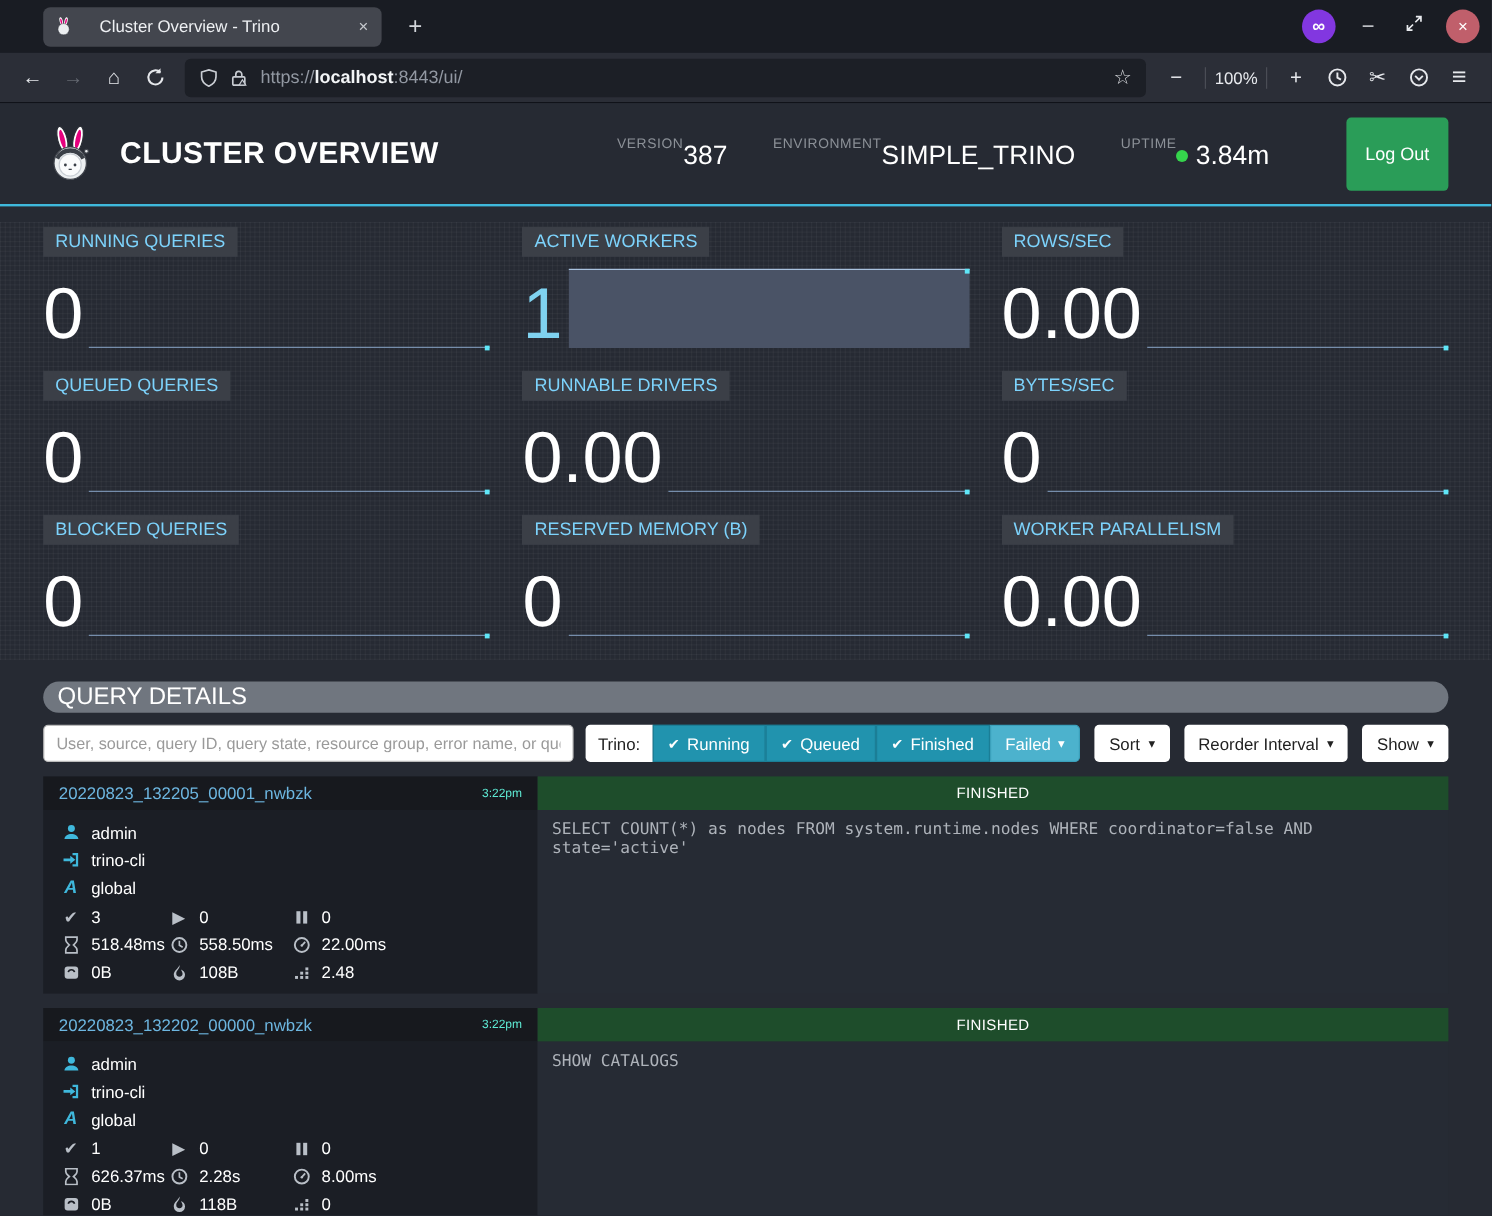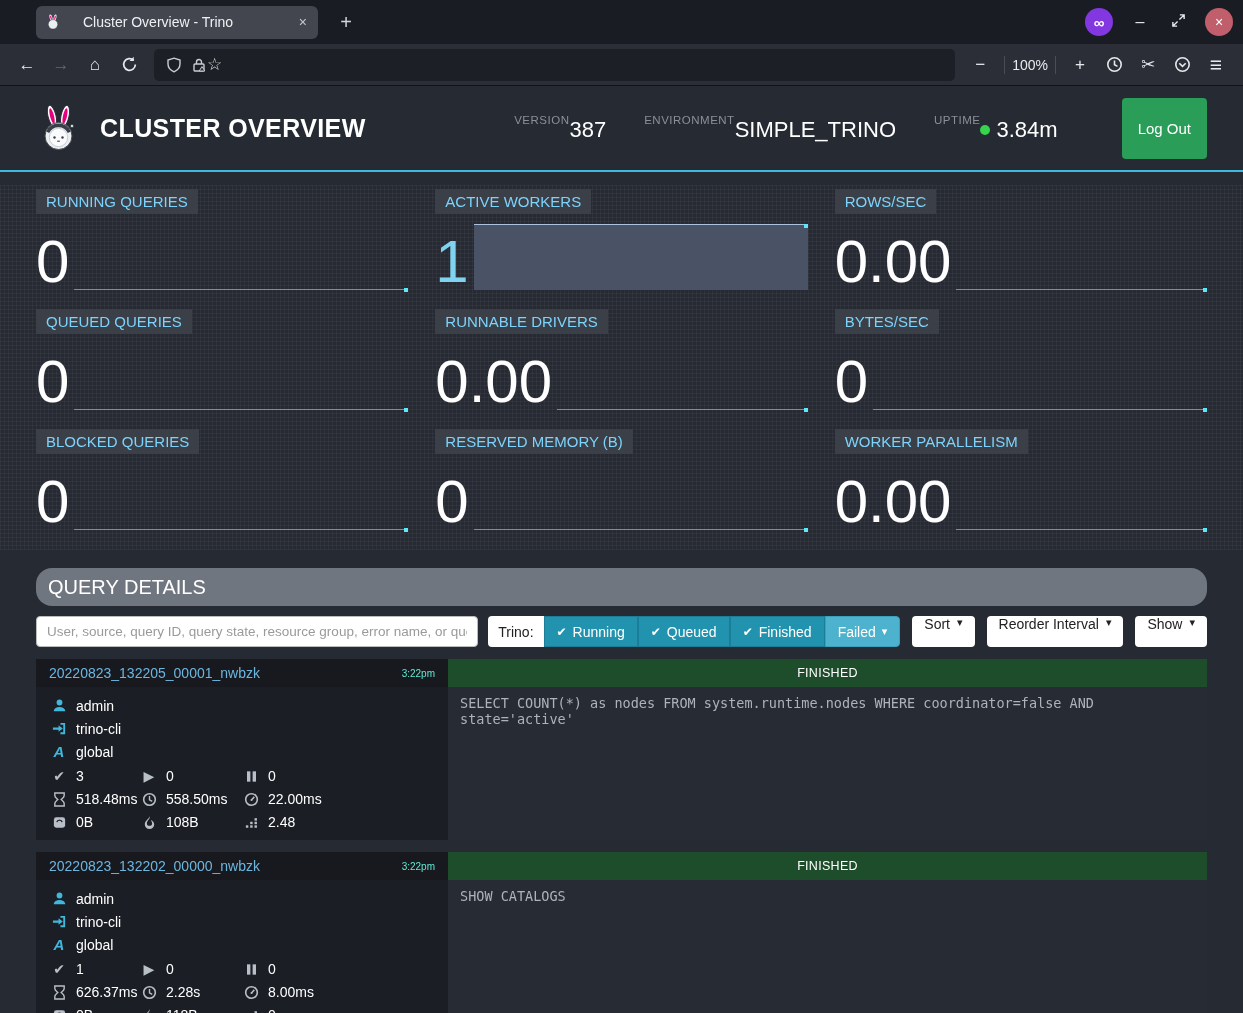--- a/index.html
+++ b/index.html
@@ -69,35 +69,35 @@
   .panel-value { font-size:60px; line-height:0.95; font-weight:300; color:#fff; padding-right:5px; }
   .panel-value.cyan { color:#7fd2f0; }
   .spark { flex:1; position:relative; height:70px; }
   .spark .line { position:absolute; left:0; right:0; bottom:0; border-bottom:1px solid rgba(130,158,192,.85); }
   .spark .dot { position:absolute; right:0; bottom:-2px; width:4px; height:4px; background:#5fe6f7; }
   .spark.filled .fill { position:absolute; left:0; right:0; bottom:0; height:66px;
                         background:#4a5366; border-top:1px solid #a9c2de; }
   .spark.filled .dot { bottom:62px; }
 
   
-  .qd-banner { margin-top:18px; height:38px; background:#70767f; color:#fff; font-size:20px;
+  .qd-banner { margin-top:18px; height:26px; background:#70767f; color:#fff; font-size:20px;
                display:flex; align-items:center; padding-left:12px;border-radius:16px; }
   .filter-row { margin-top:10px; display:flex; height:31px; }
   .search-input { flex:1; min-width:0; border:1px solid #bbb; border-radius:4px; padding:0 10px;
                   font-size:13.5px; font-family:inherit; color:#333; background:#fff; }
   .search-input::placeholder { color:#9a9a9a; }
   .state-group { display:flex; margin-left:10px; }
   .state-label { background:#fff; color:#222; font-size:14px; display:flex; align-items:center;
                  padding:0 10px; border-radius:4px 0 0 4px; }
   .sbtn { background:#2193ae; border:1px solid #1b7e96; color:#fff; font-size:14px;
           padding:0 12px; display:flex; align-items:center; gap:6px; font-family:inherit; }
   .sbtn .chk { font-size:12px; }
   .sbtn.failed { background:#4cb2cd; border-color:#3ba0bb; border-radius:0 4px 4px 0; }
   .wbtn { background:#fff; border:none; border-radius:4px; margin-left:12px; padding:0 12px;
-          color:#222; font-size:14px; display:flex; align-items:flex-start; gap:7px; font-family:inherit; }
+          color:#222; font-size:14px; display:flex; align-items:center; gap:7px; font-family:inherit; }
   .caret { font-size:11px; }
 
   
   .q-row { margin-top:12px; }
   .q-head { display:flex; height:28px; }
   .q-head-left { width:412px; background:#17191e; display:flex; align-items:center; padding:0 13px; }
   .q-id { color:#6db6e0; font-size:14px; }
   .q-time { margin-left:auto; color:#5eead4; font-size:10px;text-align:center; }
   .q-status { flex:1; background:#1e4d2b; color:#fff; font-size:12.5px; letter-spacing:.3px;
               display:flex; align-items:center; justify-content:center; }
@@ -156,20 +156,21 @@
   </div>
   <div class="urlbar">
     <svg viewBox="0 0 16 16">
       <path d="M8 1.2l6 1.8v4c0 3.8-2.4 6.2-6 7.8-3.6-1.6-6-4-6-7.8V3z" fill="none" stroke="currentColor" stroke-width="1.4"></path>
     </svg>
     <svg viewBox="0 0 16 16" style="margin-left:9px">
       <rect x="3" y="7" width="10" height="7" rx="1" fill="none" stroke="currentColor" stroke-width="1.4"></rect>
       <path d="M5.5 7V5a2.5 2.5 0 0 1 5 0v2" fill="none" stroke="currentColor" stroke-width="1.4"></path>
       <path d="M11 9.5l2.8 4.5h-5.6z" fill="#2b2e37" stroke="currentColor" stroke-width="1"></path>
     </svg>
+    <span class="url-text"><span class="url-dim">https://</span><span class="url-host">localhost</span><span class="url-dim">:8443/ui/</span></span>
     <span class="star">☆</span>
   </div>
   <div class="zoom-ctl">
     <div class="tbtn">−</div>
     <div class="zoom-sep"></div>
     <span class="zoom-level">100%</span>
     <div class="zoom-sep"></div>
     <div class="tbtn">+</div>
   </div>
   <div class="tbtn">

